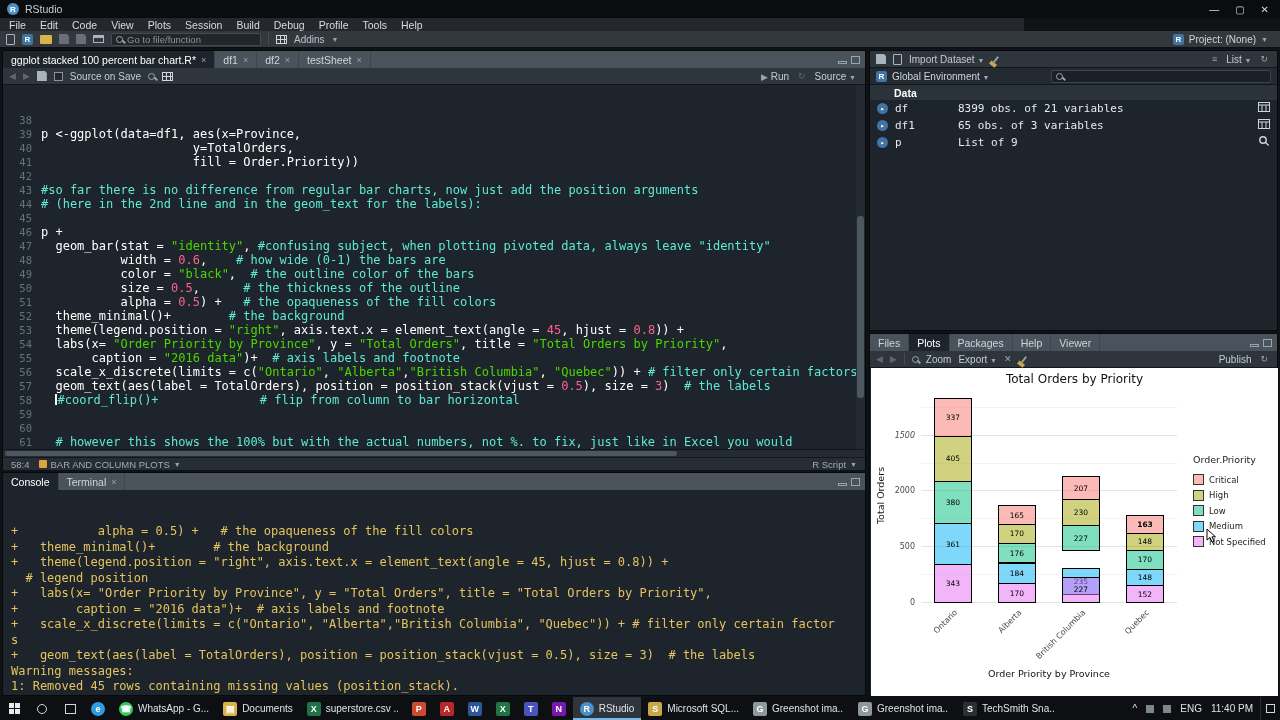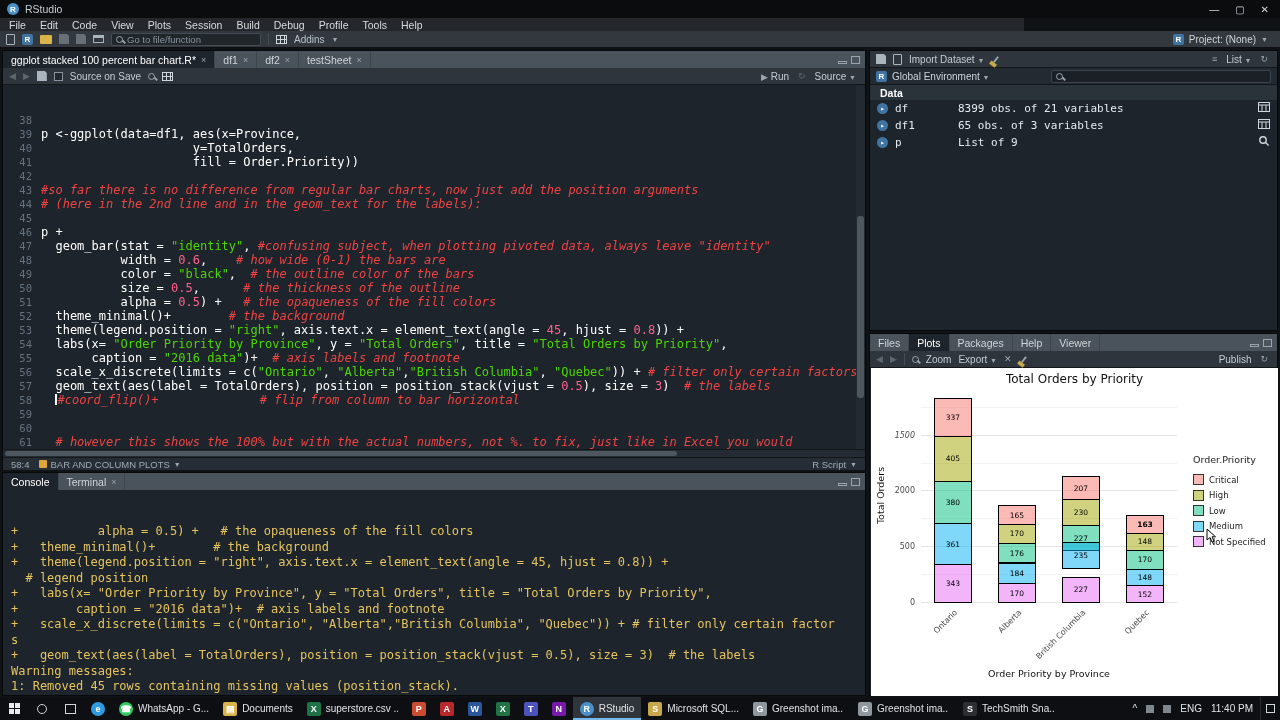--- a/index.html
+++ b/index.html
@@ -41,34 +41,34 @@
 .pbtn{width:9px;height:8px;border:1px solid #9aa4ad}
 .pbtn.min{height:3px;align-self:flex-end;margin-bottom:4px}
 .ptoolbar{height:17px;background:#2e353c;border-bottom:1px solid #14171a;display:flex;align-items:center;gap:7px;padding:0 6px;color:#c3ccd4;font-size:10px}
 .tb-right{margin-left:auto;display:flex;align-items:center;gap:9px;padding-right:3px}
 .checkbox{width:9px;height:9px;border:1px solid #8a949d;background:#21272d}
 
 .code{position:relative;height:364px;overflow:hidden;background:#1e242b;font-family:"DejaVu Sans Mono",monospace;font-size:12px;line-height:14px;white-space:pre}
 .line{display:flex;height:14px}
 .ln{width:38px;flex:none;text-align:right;padding-right:9px;color:#65727f;font-size:10.5px}
 .lt{flex:1}
-.t{color:#fff}.c{color:#ef4444;font-style:italic}.s{color:#4cd600}.num{color:#ff628c}
+.t{color:#fff}.c{color:#5eead4;}.s{color:#4cd600}.num{color:#ff628c}
 .caret{display:inline-block;width:2px;height:11px;background:#fff;vertical-align:-1px}
 .vscroll{position:absolute;right:0;top:0;width:9px;height:100%;background:#232a31}
 .vthumb{position:absolute;left:1px;width:7px;top:36%;height:50%;background:#4d5760;border-radius:3px}
 .hscroll{height:8px;background:#242b32;border-top:1px solid #14171a;position:relative}
 .hthumb{position:absolute;left:2px;top:1px;height:5px;width:78%;background:#4d5760;border-radius:3px}
 .src-status{height:13px;background:#262d34;border-top:1px solid #14171a;display:flex;align-items:center;font-size:9.5px;color:#9fa9b2;padding:0 8px;gap:9px}
 .section-ic{width:8px;height:8px;background:#e0a53a;border-radius:1px}
 
 .console-out{padding:3px 8px;font-family:"DejaVu Sans Mono",monospace;font-size:12px;line-height:15.5px;color:#e5c45f;white-space:pre;overflow:hidden;height:205px}
 
 .scope-row{height:17px;background:#232a31;display:flex;align-items:center;font-size:10px;color:#cdd5dc;padding:0 6px;gap:5px;border-bottom:1px solid #14171a}
 .search-box{margin-left:auto;width:220px;height:13px;background:#1a2026;border:1px solid #3c454e;border-radius:2px;display:flex;align-items:center;gap:4px;padding:0 4px}
-.env-section{height:15px;background:#2a323a;color:#fff;font-size:10.5px;font-weight:bold;display:flex;align-items:center;padding:0 10px}
+.env-section{height:15px;background:#2a323a;color:#fff;font-size:10.5px;font-weight:bold;display:flex;align-items:center;padding:0 24px}
 .env-row{height:17px;display:flex;align-items:center;font-size:11px;color:#e6ebef;padding:0 7px;gap:7px;font-family:"DejaVu Sans Mono",monospace}
 .expander{width:11px;height:11px;flex:none;border-radius:50%;background:#3f74a3;color:#fff;font-size:7px;display:flex;align-items:center;justify-content:center}
 .env-name{width:56px;flex:none}
 .env-desc{flex:1;white-space:nowrap;overflow:hidden}
 .env-action{margin-left:auto}
 
 .plot-canvas{position:absolute;left:1px;top:34px;width:407px;height:328px;background:#fff;font-family:"DejaVu Sans",sans-serif}
 .chart-title{position:absolute;top:4px;left:0;width:100%;text-align:center;font-size:12px;color:#111}
 .gridline{position:absolute;height:1px;background:#e4e4e4}
 .gridline.minor{background:#f2f2f2}
@@ -345,21 +345,21 @@
         <div class="seg" style="left: 127px; width: 38px; top: 155.895px; height: 19.9684px; background: rgba(163, 165, 0, 0.5);">170</div>
         <div class="seg" style="left: 127px; width: 38px; top: 174.863px; height: 20.6379px; background: rgba(0, 191, 125, 0.5);">176</div>
         <div class="seg" style="left: 127px; width: 38px; top: 194.501px; height: 21.5305px; background: rgba(0, 176, 246, 0.5);">184</div>
         <div class="seg" style="left: 127px; width: 38px; top: 215.032px; height: 19.9684px; background: rgba(231, 107, 243, 0.5);">170</div>
         <div class="xlab-wrap" style="left: 146px; top: 240px;">
           <span class="xlab">Alberta</span>
         </div>
         <div class="seg" style="left: 191px; width: 38px; top: 108.362px; height: 24.0968px; background: rgba(248, 118, 109, 0.5);">207</div>
         <div class="seg" style="left: 191px; width: 38px; top: 131.459px; height: 26.6632px; background: rgba(163, 165, 0, 0.5);">230</div>
         <div class="seg" style="left: 191px; width: 38px; top: 157.122px; height: 26.3284px; background: rgba(0, 191, 125, 0.5);">227</div>
-        <div class="seg" style="left: 191px; width: 38px; top: 174px; height: 27.2211px; background: rgba(0, 176, 246, 0.5);">235</div>
+        <div class="seg" style="left: 191px; width: 38px; top: 200px; height: 27.2211px; background: rgba(0, 176, 246, 0.5);">235</div>
         <div class="seg" style="left: 191px; width: 38px; top: 208.672px; height: 26.3284px; background: rgba(231, 107, 243, 0.5);">227</div>
         <div class="xlab-wrap" style="left: 210px; top: 240px;">
           <span class="xlab">British Columbia</span>
         </div>
         <div class="seg" style="left: 255px; width: 38px; top: 146.857px; height: 19.1874px; background: rgba(248, 118, 109, 0.5); font-weight: bold;">163</div>
         <div class="seg" style="left: 255px; width: 38px; top: 165.044px; height: 17.5137px; background: rgba(163, 165, 0, 0.5);">148</div>
         <div class="seg" style="left: 255px; width: 38px; top: 181.558px; height: 19.9684px; background: rgba(0, 191, 125, 0.5);">170</div>
         <div class="seg" style="left: 255px; width: 38px; top: 200.526px; height: 17.5137px; background: rgba(0, 176, 246, 0.5);">148</div>
         <div class="seg" style="left: 255px; width: 38px; top: 217.04px; height: 17.96px; background: rgba(231, 107, 243, 0.5);">152</div>
         <div class="xlab-wrap" style="left: 274px; top: 240px;">

